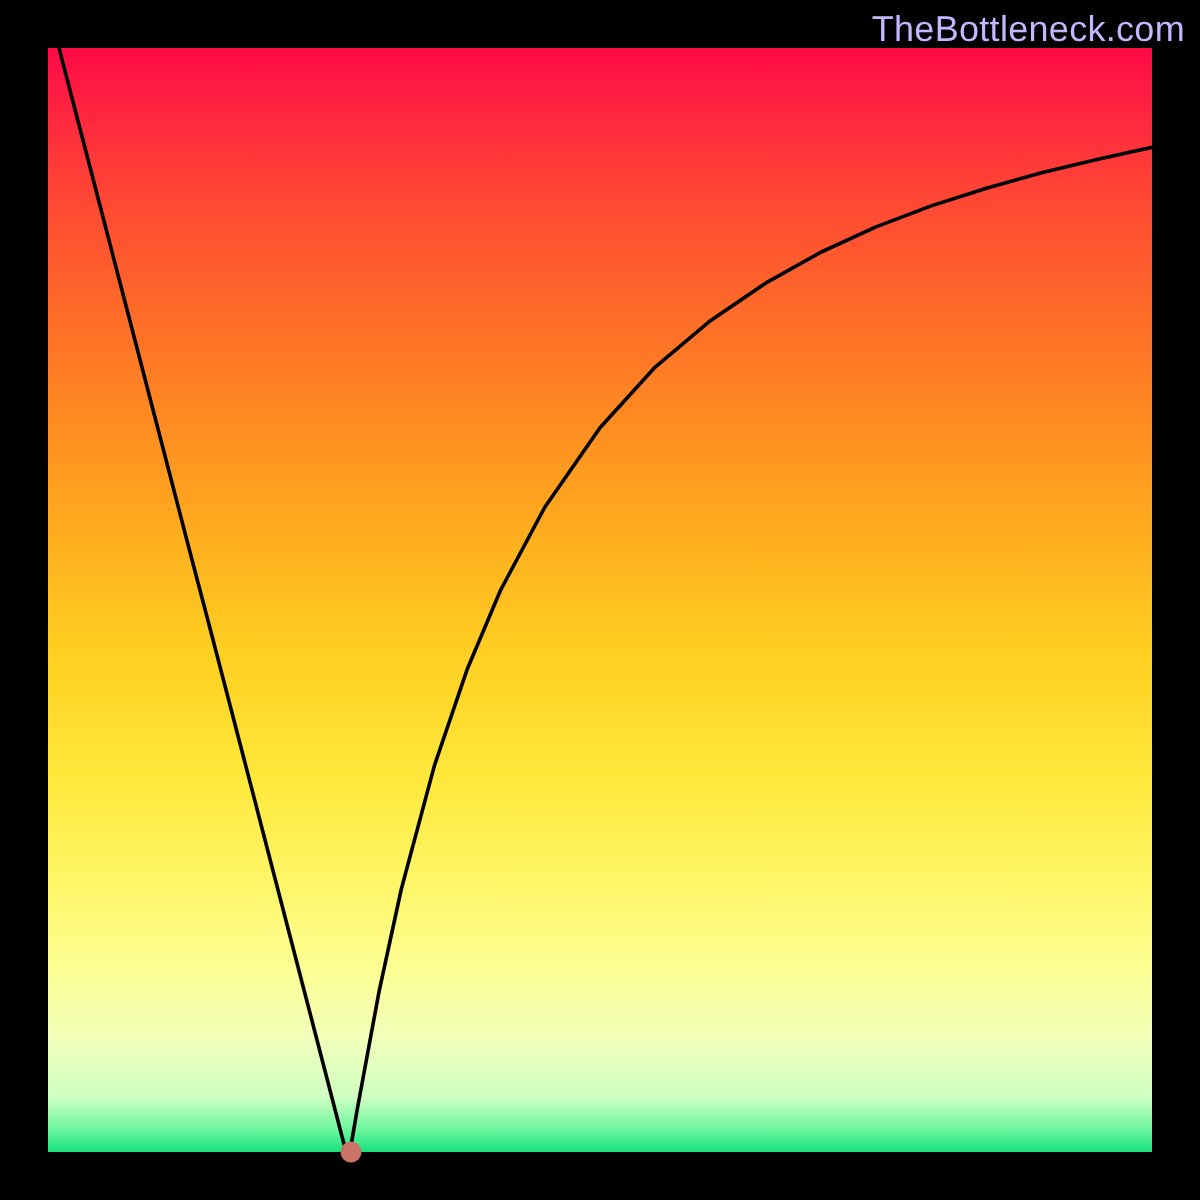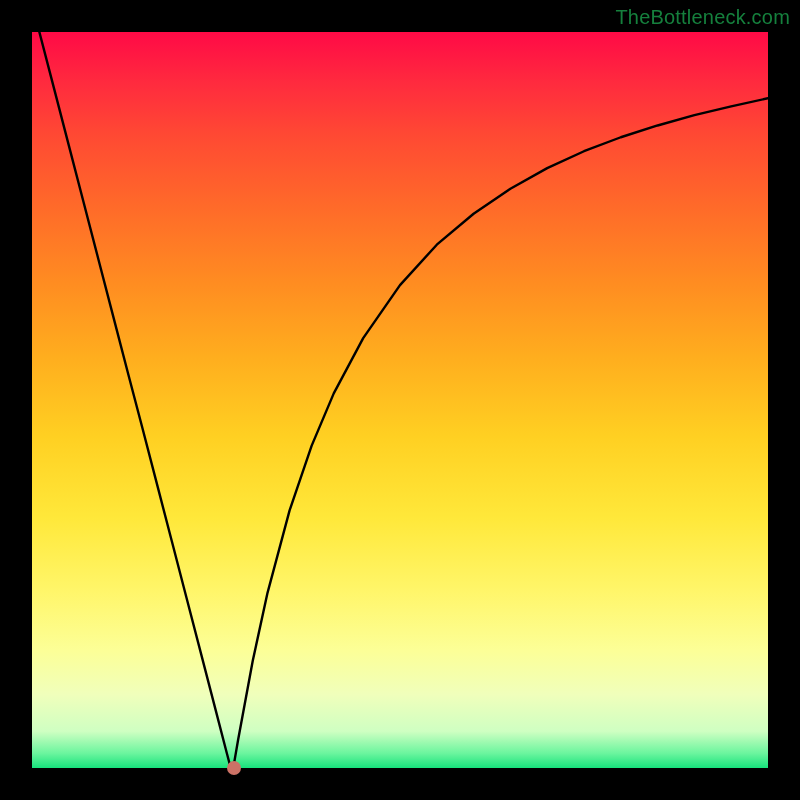--- a/index.html
+++ b/index.html
@@ -38,22 +38,22 @@
       #fcff97 84%,
       #f0ffbb 90%,
       #cfffc2 95%,
       #6bf59e 98%,
       #17e27c 100%);
   }
   .attribution {
     position: absolute;
     top: 6px;
     right: 10px;
-    color: #15803d;
-    font-size: 20px;
+    color: #c4b5fd;
+    font-size: 24px;
     font-weight: 500;
     letter-spacing: 0.2px;
   }
   svg.curve {
     position: absolute;
     left: 0;
     top: 0;
     width: 736px;
     height: 736px;
   }

